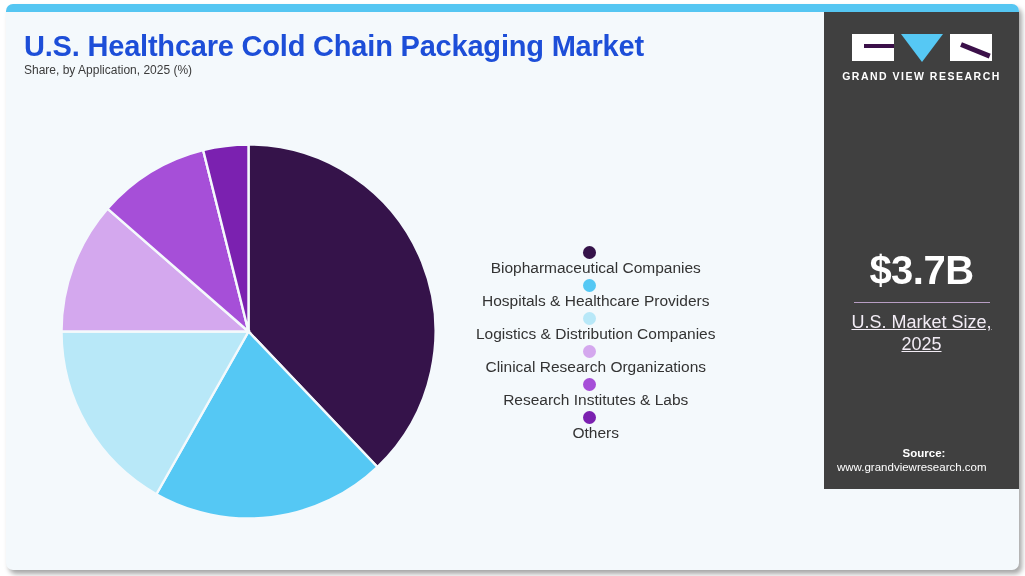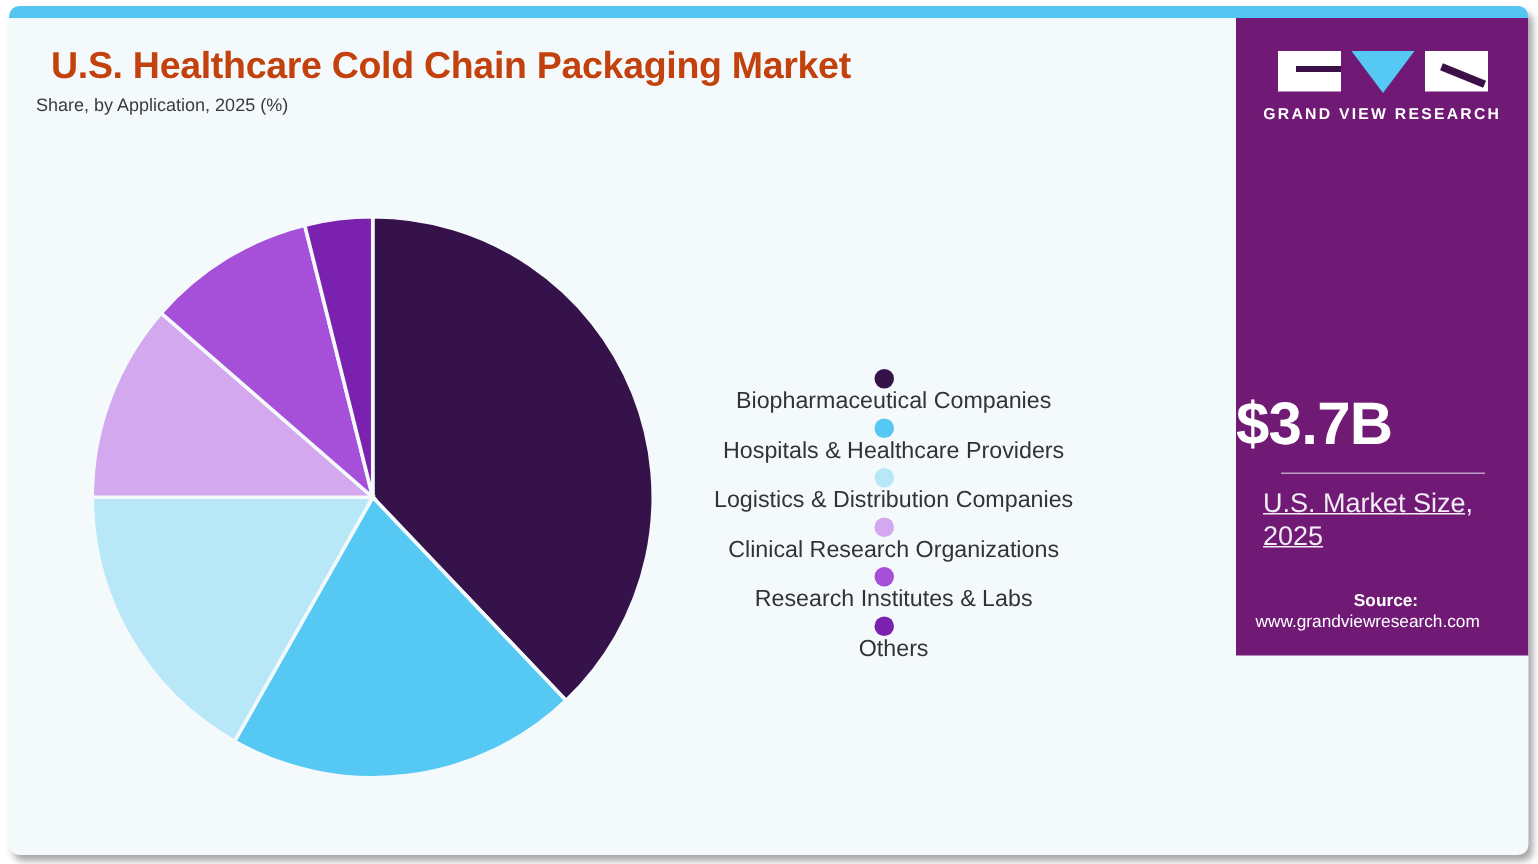--- a/index.html
+++ b/index.html
@@ -39,25 +39,25 @@
   .content {
     position: absolute;
     left: 0;
     top: 8px;
     width: 818px;
     height: 558px;
   }
 
   .title {
     position: absolute;
-    left: 28px;
+    left: 18px;
     top: 18px;
-    font-size: 25px;
-    font-weight: bold;
-    color: #c2410c;
+    font-size: 29px;
+    font-weight: bold;
+    color: #1d4ed8;
     letter-spacing: -0.2px;
     white-space: nowrap;
   }
   .subtitle {
     position: absolute;
     left: 18px;
     top: 51px;
     font-size: 12px;
     color: #3b3b3b;
     white-space: nowrap;
@@ -97,22 +97,22 @@
     color: #333333;
     white-space: nowrap;
   }
 
   
   .panel {
     position: absolute;
     right: 0;
     top: 8px;
     width: 195px;
-    height: 425px;
-    background: #701a75;
+    height: 477px;
+    background: #404040;
   }
 
   .logo {
     position: absolute;
     left: 0;
     right: 0;
     top: 22px;
     text-align: center;
   }
   .logo-marks {
@@ -160,22 +160,22 @@
     font-size: 10.5px;
     font-weight: bold;
     letter-spacing: 1.5px;
     color: #ffffff;
   }
 
   .stat {
     position: absolute;
     left: 0;
     right: 0;
-    top: 249px;
-    text-align: left;
+    top: 236px;
+    text-align: center;
     color: #ffffff;
   }
   .stat-value {
     font-size: 40px;
     font-weight: bold;
     letter-spacing: -0.5px;
   }
   .stat-rule {
     width: 136px;
     height: 1px;

